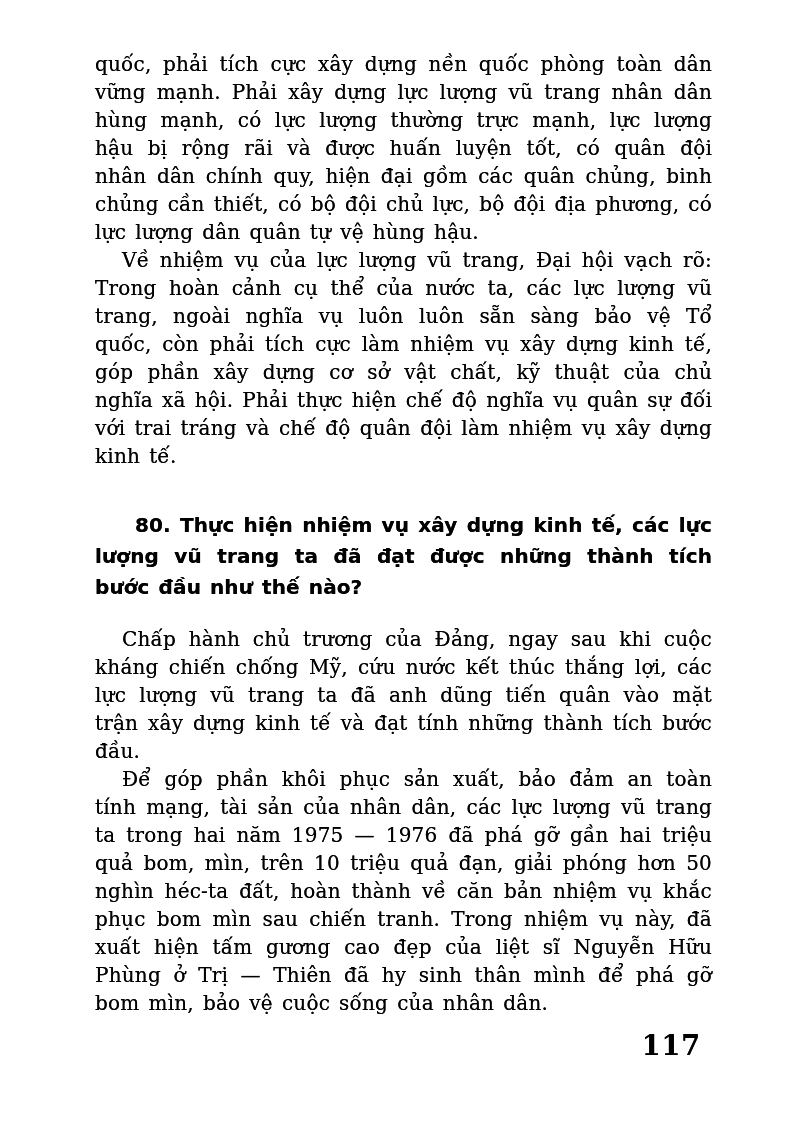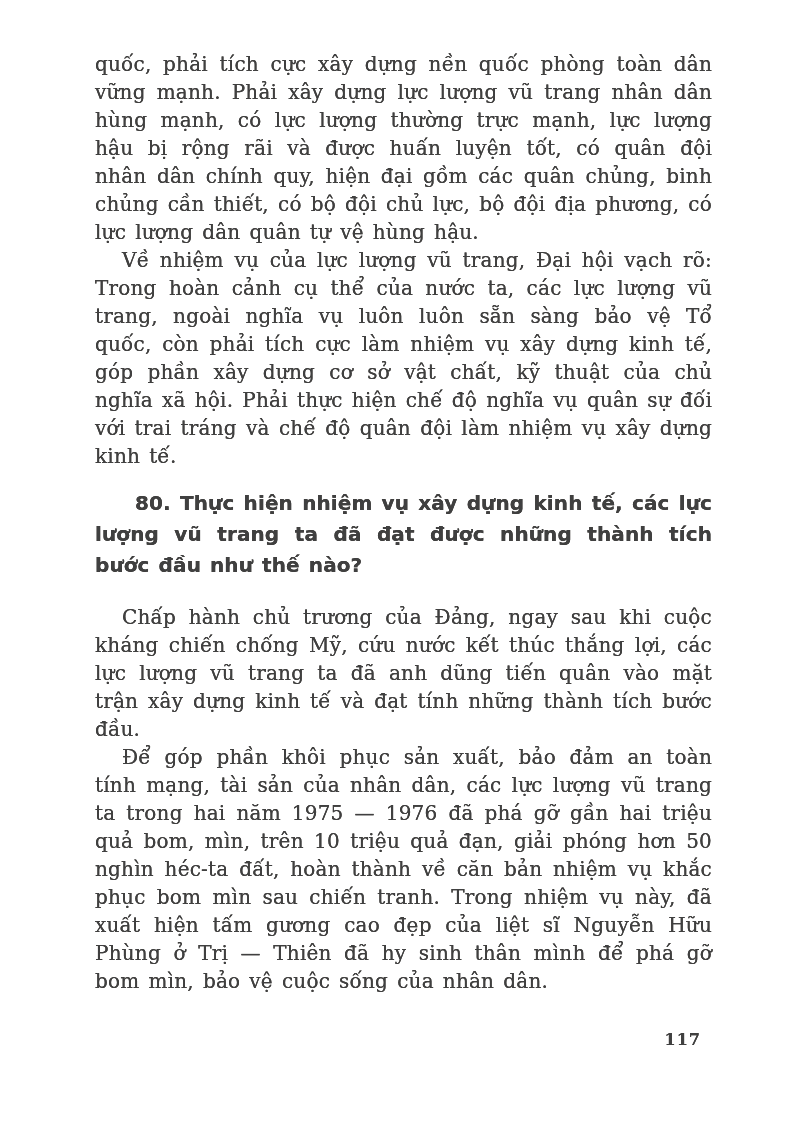--- a/index.html
+++ b/index.html
@@ -7,21 +7,21 @@
     width: 793px;
     height: 1123px;
     overflow: hidden;
     font-family: "DejaVu Serif", "Liberation Serif", serif;
   }
   .scan-page {
     position: relative;
     width: 793px;
     height: 1123px;
     background: #ffffff;
-    color: #404040;
+    color: #000000;
   }
   .text-column {
     position: absolute;
     left: 95px;
     top: 50px;
     width: 617px;
     text-align: justify;
     font-size: 20px;
     line-height: 28px;
     letter-spacing: 0.2px;
@@ -36,29 +36,29 @@
     text-indent: 0;
   }
   .question-heading {
     font-family: "DejaVu Sans", "Liberation Sans", sans-serif;
     font-weight: bold;
     font-size: 20px;
     line-height: 31px;
     letter-spacing: 0.1px;
     word-spacing: 2px;
     text-indent: 40px;
-    margin-top: 18px;
+    margin-top: 40px;
     margin-bottom: 22px;
     text-shadow: 0 0 0.6px rgba(23,19,14,0.9);
   }
   .page-number {
     position: absolute;
     right: 92px;
     top: 1030px;
-    font-size: 16px;
+    font-size: 27px;
     font-weight: bold;
     letter-spacing: 1px;
     text-shadow: 0 0 0.5px rgba(23,19,14,0.85);
   }
 </style>
 </head>
 <body>
 
 <div class="scan-page">
   <div class="text-column">

